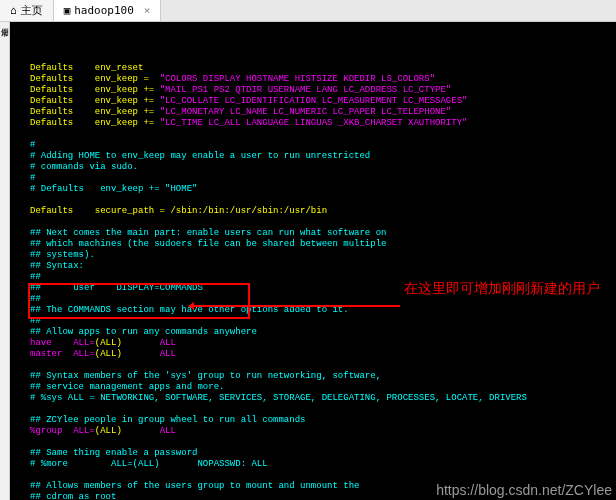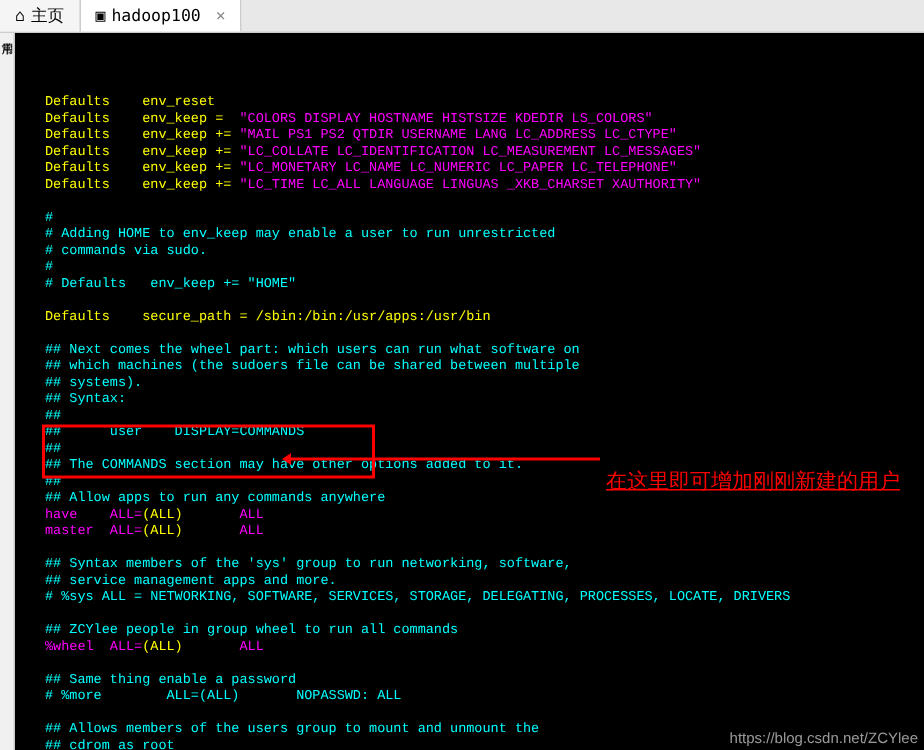--- a/index.html
+++ b/index.html
@@ -9,21 +9,21 @@
   .tab.active { background: #fff; }
   .sidebar { position: absolute; left: 0; top: 22px; width: 10px; height: 478px; background: #f0f0f0; border-right: 1px solid #ccc; font-size: 8px; writing-mode: vertical-rl; }
   .terminal { position: absolute; left: 10px; top: 22px; width: 606px; height: 478px; background: #000; color: #0ff; font-family: "Courier New", monospace; font-size: 9px; line-height: 11px; padding: 30px 20px 4px 20px; white-space: pre; overflow: hidden; }
   .yellow { color: #ff0; }
   .cyan { color: #0ff; }
   .magenta { color: #f0f; }
   .highlight-box { position: absolute; border: 2px solid #f00; pointer-events: none; }
   .arrow { position: absolute; height: 2px; background: #f00; pointer-events: none; }
   .arrow::before { content: ""; position: absolute; left: -6px; top: -3px; border: 4px solid transparent; border-right: 6px solid #f00; }
   .annotation { position: absolute; color: #f00; font-size: 14px; font-family: "Microsoft YaHei", sans-serif; }
-  .watermark { position: absolute; right: 4px; bottom: 2px; color: #999; font-size: 10px; font-family: Arial, sans-serif; }
+  .watermark { position: absolute; right: 4px; bottom: 2px; color: #999; font-size: 14px; font-family: Arial, sans-serif; }
 </style>
 </head>
 <body>
 
 <div class="browser-tabs">
   <div class="tab">
     <span>⌂</span>
     <span>主页</span>
   </div>
   <div class="tab active">
@@ -44,53 +44,53 @@
 <span class="yellow">Defaults    env_keep += </span><span class="magenta">"LC_COLLATE LC_IDENTIFICATION LC_MEASUREMENT LC_MESSAGES"</span>
 <span class="yellow">Defaults    env_keep += </span><span class="magenta">"LC_MONETARY LC_NAME LC_NUMERIC LC_PAPER LC_TELEPHONE"</span>
 <span class="yellow">Defaults    env_keep += </span><span class="magenta">"LC_TIME LC_ALL LANGUAGE LINGUAS _XKB_CHARSET XAUTHORITY"</span>
 
 <span class="cyan">#</span>
 <span class="cyan"># Adding HOME to env_keep may enable a user to run unrestricted</span>
 <span class="cyan"># commands via sudo.</span>
 <span class="cyan">#</span>
 <span class="cyan"># Defaults   env_keep += "HOME"</span>
 
-<span class="yellow">Defaults    secure_path = /sbin:/bin:/usr/apps:/usr/bin</span>
+<span class="yellow">Defaults    secure_path = /sbin:/bin:/usr/sbin:/usr/bin</span>
 
-<span class="cyan">## Next comes the wheel part: which users can run what software on</span>
+<span class="cyan">## Next comes the main part: enable users can run what software on</span>
 <span class="cyan">## which machines (the sudoers file can be shared between multiple</span>
 <span class="cyan">## systems).</span>
 <span class="cyan">## Syntax:</span>
 <span class="cyan">##</span>
 <span class="cyan">##      user    DISPLAY=COMMANDS</span>
 <span class="cyan">##</span>
 <span class="cyan">## The COMMANDS section may have other options added to it.</span>
 <span class="cyan">##</span>
 <span class="cyan">## Allow apps to run any commands anywhere</span>
 <span class="magenta">have    ALL=</span><span class="yellow">(ALL)</span><span class="magenta">       ALL</span>
 <span class="magenta">master  ALL=</span><span class="yellow">(ALL)</span><span class="magenta">       ALL</span>
 
 <span class="cyan">## Syntax members of the 'sys' group to run networking, software,</span>
 <span class="cyan">## service management apps and more.</span>
 <span class="cyan"># %sys ALL = NETWORKING, SOFTWARE, SERVICES, STORAGE, DELEGATING, PROCESSES, LOCATE, DRIVERS</span>
 
 <span class="cyan">## ZCYlee people in group wheel to run all commands</span>
-<span class="magenta">%wheel  ALL=</span><span class="yellow">(ALL)</span><span class="magenta">       ALL</span>
+<span class="magenta">%group  ALL=</span><span class="yellow">(ALL)</span><span class="magenta">       ALL</span>
 
 <span class="cyan">## Same thing enable a password</span>
 <span class="cyan"># %more        ALL=(ALL)       NOPASSWD: ALL</span>
 
 <span class="cyan">## Allows members of the users group to mount and unmount the</span>
 <span class="cyan">## cdrom as root</span>
 
 
 
 
 
 
 
 
 </div>
 
 <div class="highlight-box" style="left:28px; top:283px; width:222px; height:36px;"></div>
 <div class="arrow" style="left:190px; top:305px; width:210px;"></div>
-<div class="annotation" style="left:404px; top:312px;text-decoration:underline;">在这里即可增加刚刚新建的用户</div>
+<div class="annotation" style="left:404px; top:280px;">在这里即可增加刚刚新建的用户</div>
 <div class="watermark">https://blog.csdn.net/ZCYlee</div>
 
 </body></html>

